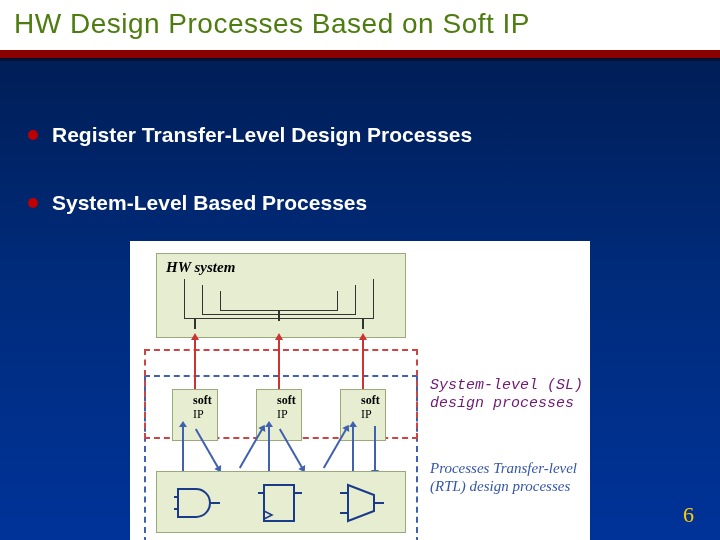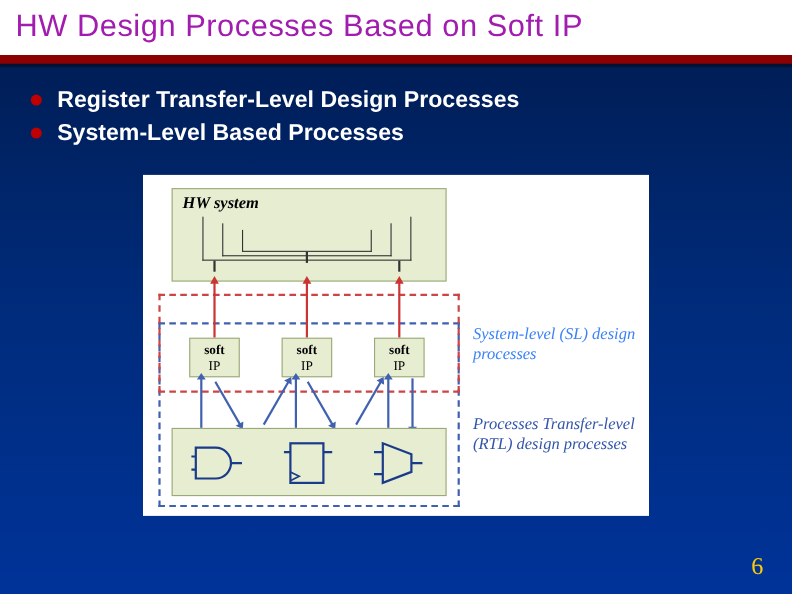--- a/index.html
+++ b/index.html
@@ -11,21 +11,21 @@
     position: relative;
     overflow: hidden;
   }
   .title-bar {
     background: #ffffff;
     padding: 8px 14px 10px 14px;
   }
   .title {
     font-size: 28px;
     font-weight: normal;
-    color: #a21caf;
+    color: #4d7c0f;
     font-family: "Trebuchet MS", Verdana, sans-serif;
     letter-spacing: 0.5px;
   }
   .accent-bar {
     height: 8px;
     background: #8b0000;
     width: 100%;
   }
   .accent-shadow {
     height: 3px;
@@ -39,20 +39,21 @@
     list-style: none;
   }
   .bullet-list li {
     color: #ffffff;
     font-size: 21px;
     font-weight: bold;
     font-family: Arial, sans-serif;
     margin-bottom: 6px;
     display: flex;
     align-items: center;
+    margin-top: 44px;
   }
   .bullet-dot {
     display: inline-block;
     width: 10px;
     height: 10px;
     background: #c00000;
     border-radius: 50%;
     margin-right: 14px;
     flex-shrink: 0;
   }
@@ -87,29 +88,30 @@
     position: absolute;
     left: 36px; top: 18px;
     font-family: "Times New Roman", serif;
     font-style: italic;
     font-weight: bold;
     font-size: 15px;
     color: #000;
   }
   .ipbox {
     position: absolute;
-    width: 46px; height: 36px;
+    width: 46px; height: 52px;
     border: 1.5px solid #9aa97a;
     background: #e6edd0;
     top: 148px;
-    text-align: center;
+    text-align: left;
     font-family: "Times New Roman", serif;
     font-size: 12px;
     line-height: 1.2;
     padding-top: 3px;
+    padding-left: 20px;
   }
   .ipbox .s { font-weight: bold; }
   .ip1 { left: 42px; }
   .ip2 { left: 126px; }
   .ip3 { left: 210px; }
   .gatebox {
     position: absolute;
     left: 26px; top: 230px;
     width: 250px; height: 62px;
     border: 1.5px solid #9aa97a;
@@ -124,24 +126,24 @@
   .rtl-dash {
     position: absolute;
     left: 14px; top: 134px;
     width: 274px; height: 168px;
     border: 2px dashed #4060b0;
   }
   .sl-text {
     position: absolute;
     left: 300px; top: 136px;
     width: 160px;
-    font-family: Liberation Serif, serif;
+    font-family: Liberation Mono, monospace;
     font-style: italic;
     font-size: 15px;
-    color: #3b82f6;
+    color: #701a75;
     line-height: 1.2;
   }
   .rtl-text {
     position: absolute;
     left: 300px; top: 218px;
     width: 170px;
     font-family: "Times New Roman", serif;
     font-style: italic;
     font-size: 15px;
     color: #3355aa;

